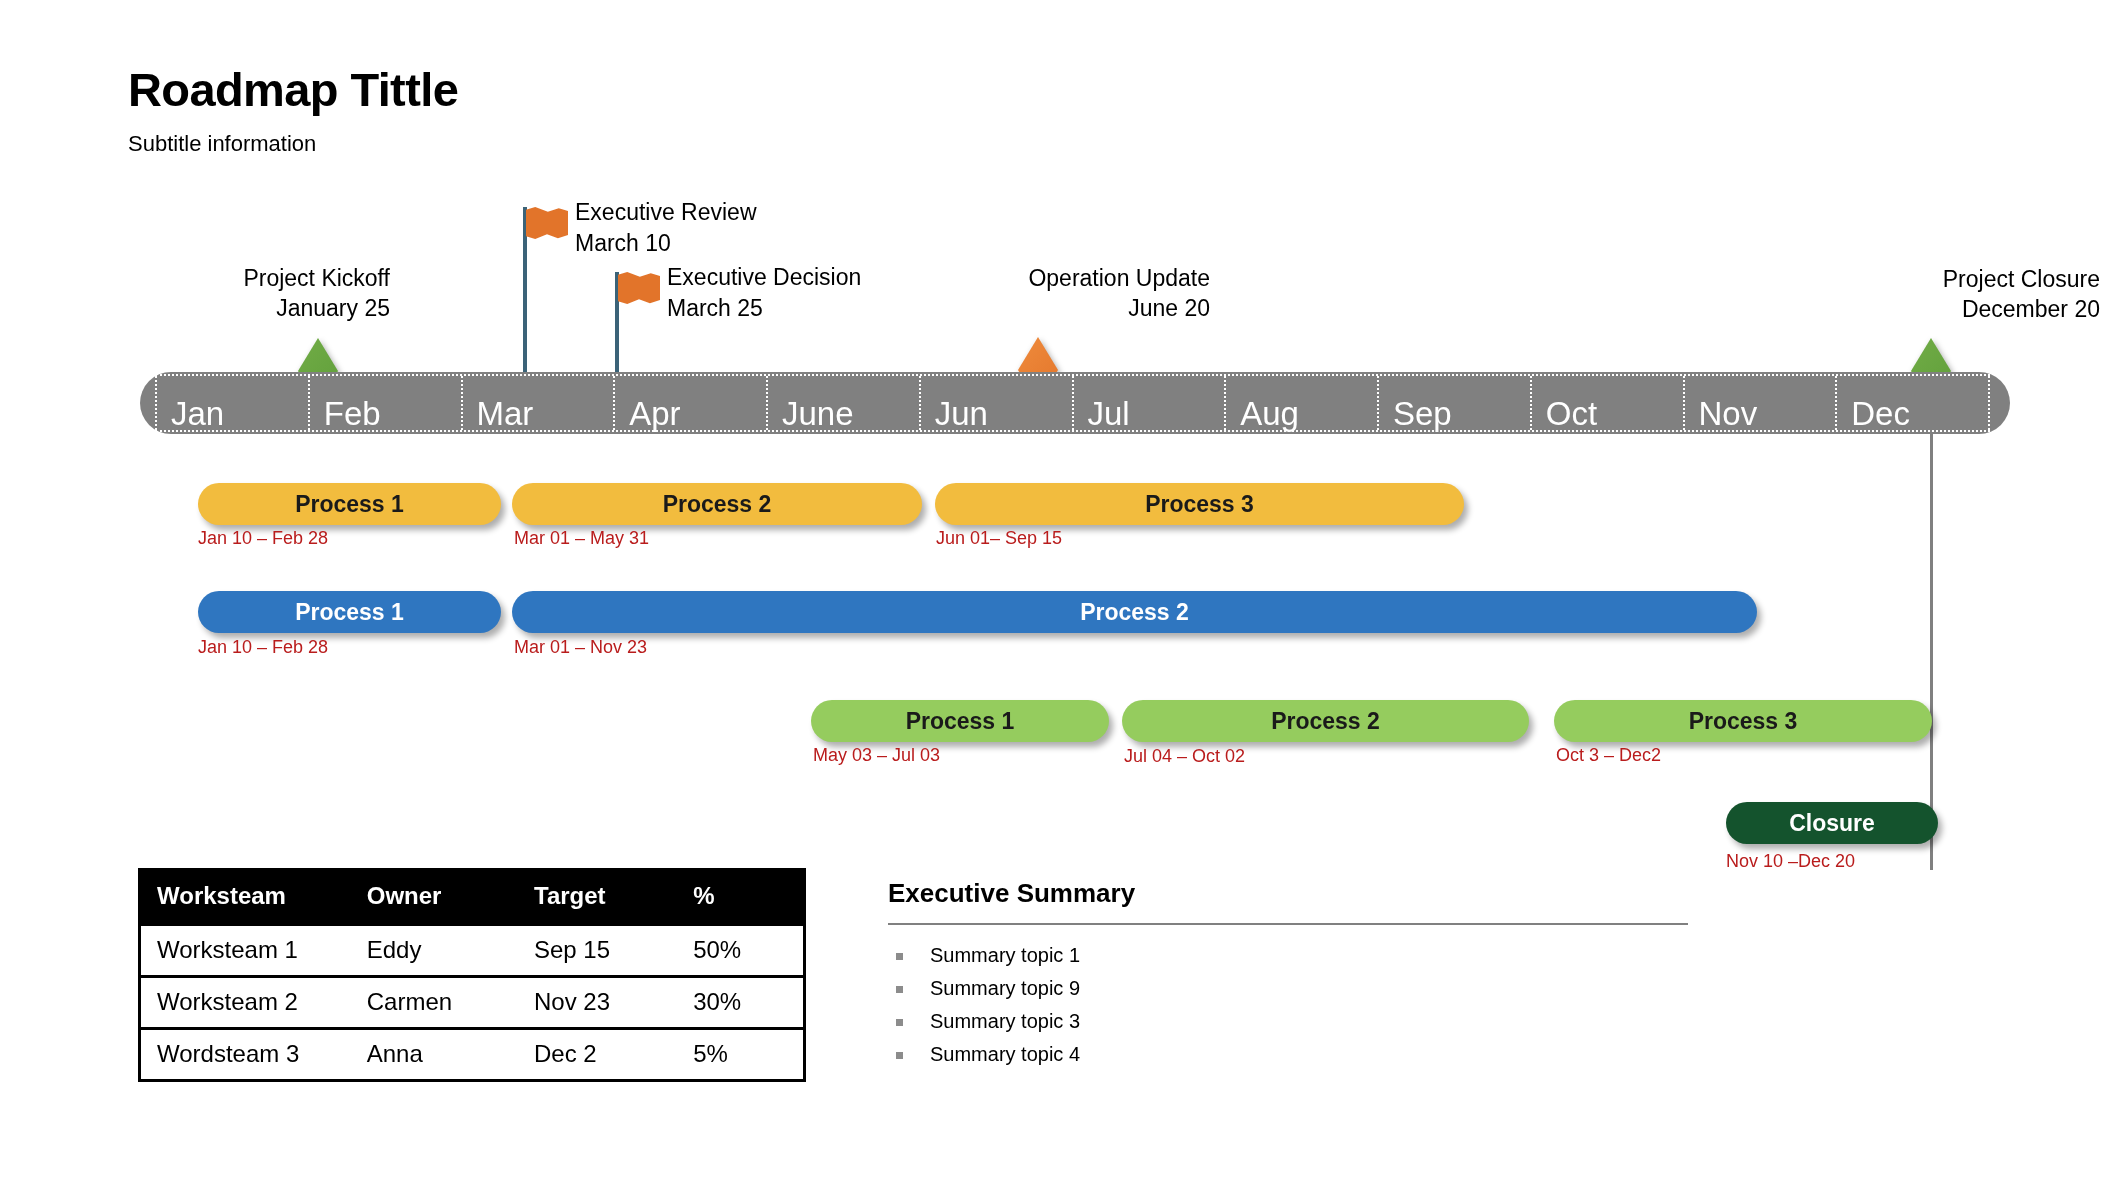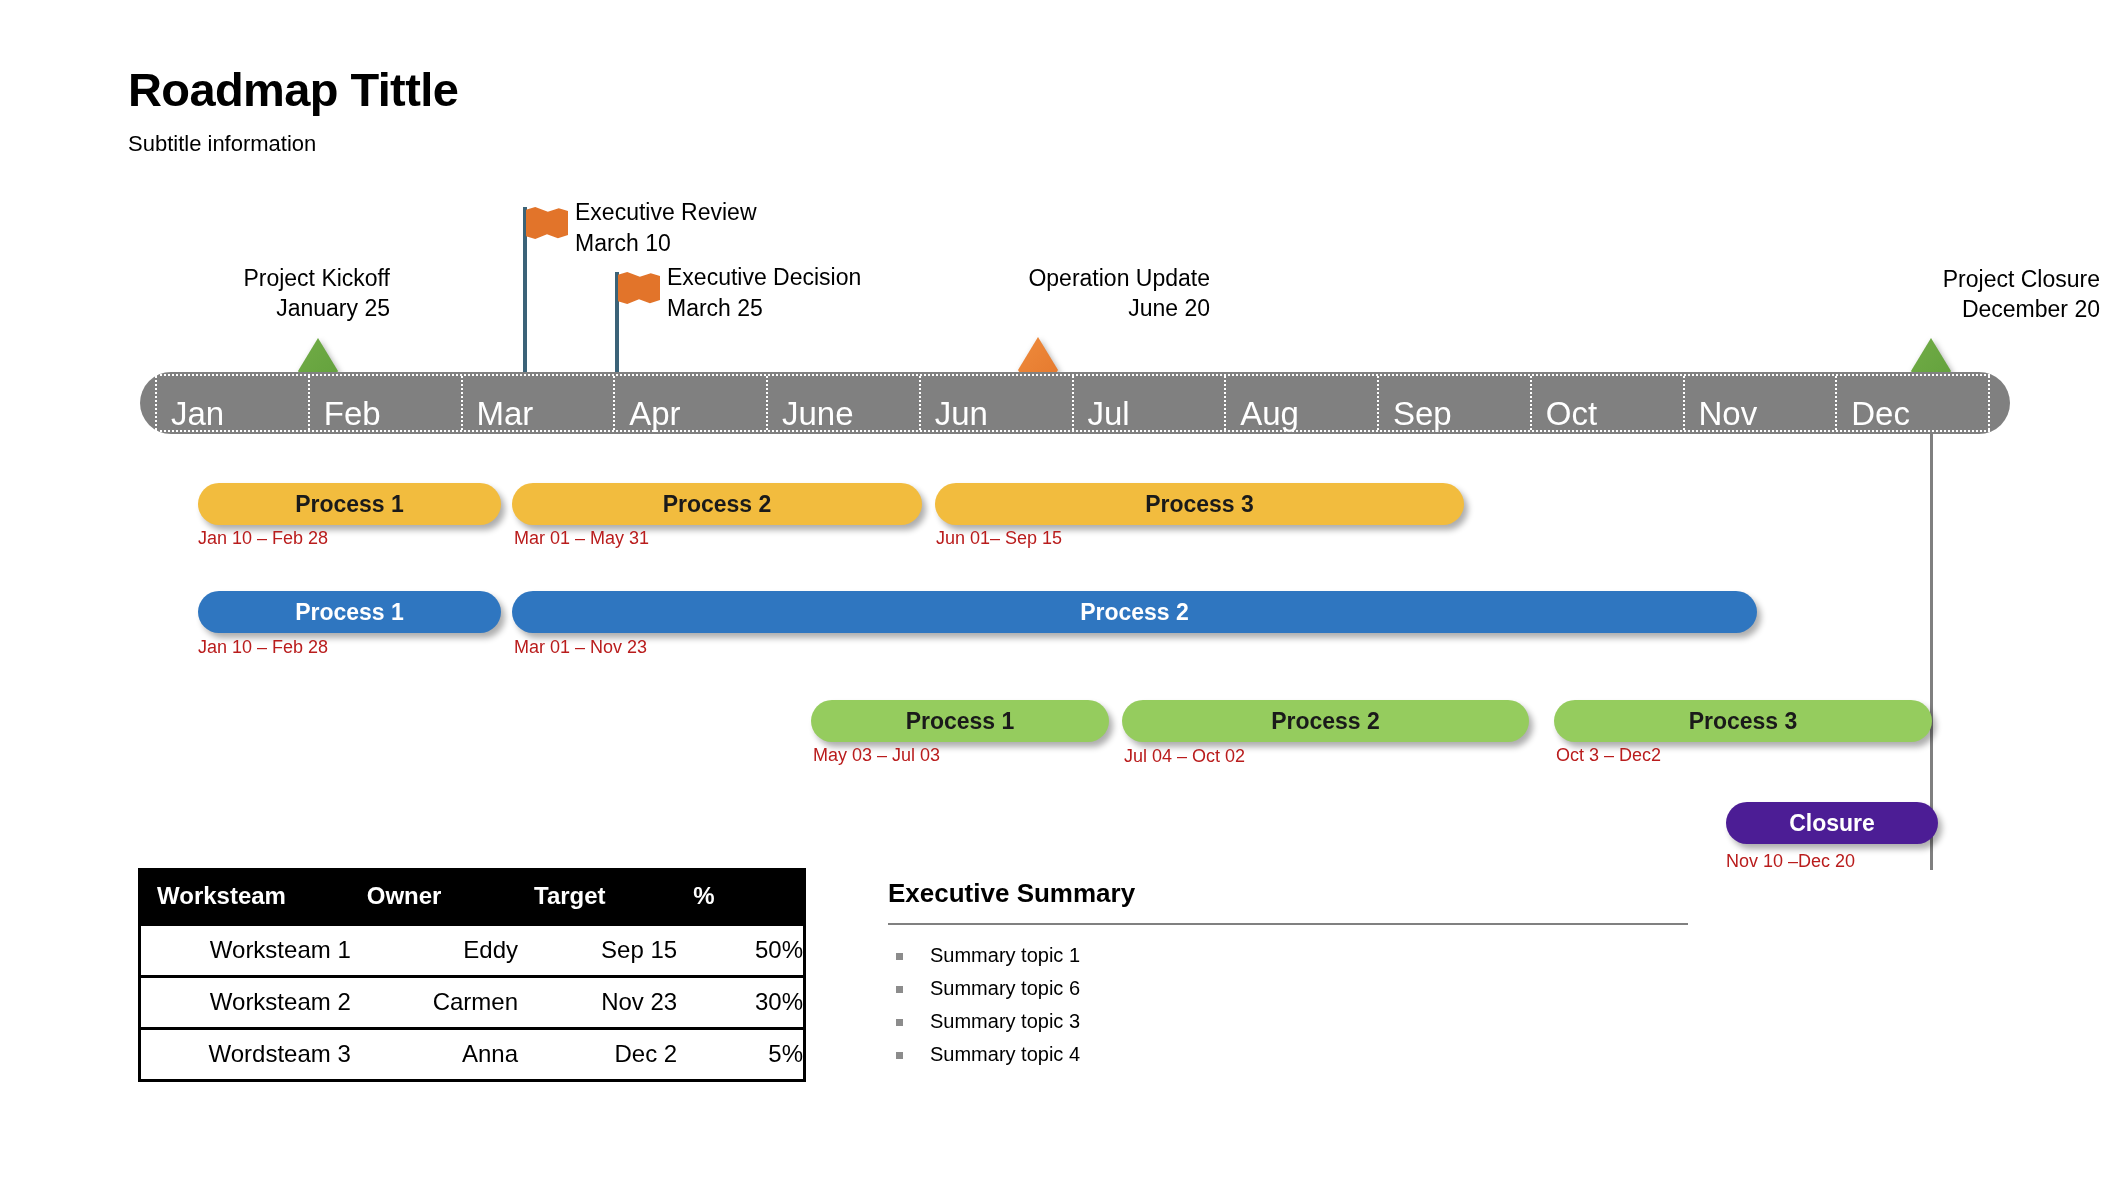--- a/index.html
+++ b/index.html
@@ -153,21 +153,21 @@
     align-items: center;
     justify-content: center;
     font-size: 23px;
     font-weight: bold;
     box-shadow: 4px 5px 6px rgba(0,0,0,0.32);
     box-sizing: border-box;
   }
   .bar.yellow { background: #f2bc3e; color: #1a1a1a; }
   .bar.blue   { background: #2f76c0; color: #ffffff; }
   .bar.green  { background: #95cc5e; color: #1a1a1a; }
-  .bar.red    { background: #4c1d95; color: #ffffff; }
+  .bar.red    { background: #14532d; color: #ffffff; }
 
   .bar-caption {
     position: absolute;
     font-size: 18px;
     color: #b91c1c;
     white-space: nowrap;
   }
 
   
   .wstable {
@@ -184,21 +184,21 @@
     color: #ffffff;
     font-size: 24px;
     font-weight: bold;
     text-align: left;
     padding: 11px 0 13px 16px;
     border: none;
   }
   .wstable td {
     font-size: 24px;
     color: #000;
-    text-align: right;
+    text-align: left;
     padding: 10px 0 11px 16px;
     border-top: 3px solid #000;
   }
   .wstable col.c1 { width: 212px; }
   .wstable col.c2 { width: 168px; }
   .wstable col.c3 { width: 160px; }
   .wstable col.c4 { width: 128px; }
 
   
   .exec {
@@ -407,19 +407,19 @@
         <td>5%</td>
       </tr>
     </tbody>
   </table>
 
   <div class="exec">
     <div class="exec-title">Executive Summary</div>
     <div class="exec-rule"></div>
     <ul class="exec-list">
       <li><span class="bullet"></span><span>Summary topic 1</span></li>
-      <li><span class="bullet"></span><span>Summary topic 6</span></li>
+      <li><span class="bullet"></span><span>Summary topic 9</span></li>
       <li><span class="bullet"></span><span>Summary topic 3</span></li>
       <li><span class="bullet"></span><span>Summary topic 4</span></li>
     </ul>
   </div>
 
 </div>
 
 </body></html>

